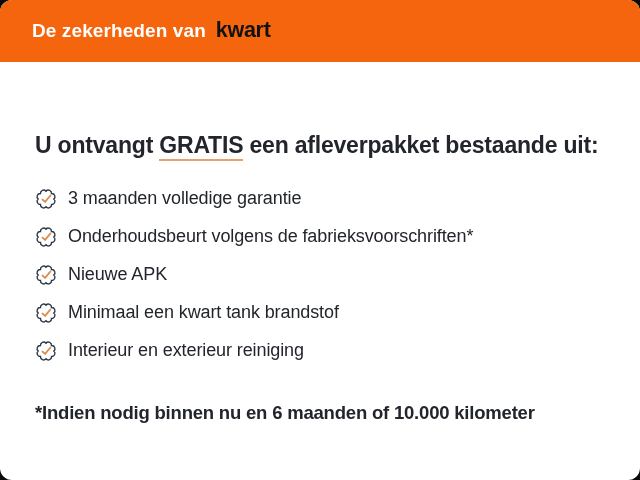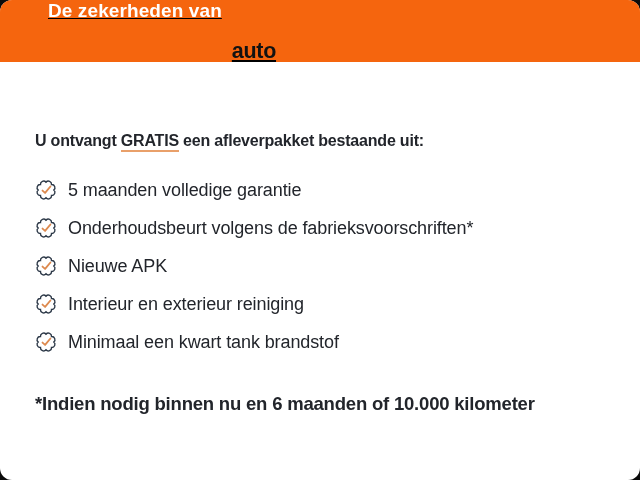--- a/index.html
+++ b/index.html
@@ -23,22 +23,22 @@
     width:640px;height:480px;
     background:var(--white);
     border-radius:12px;
     overflow:hidden;
   }
   
   .topbar{
     height:62px;
     background:var(--orange);
     display:flex;
-    padding-left:48px;
-    text-decoration:underline;
+    align-items:center;
+    padding-left:32px;
   }
   .topbar-text{
     color:var(--white);
     font-size:19px;
     font-weight:600;
     letter-spacing:.1px;
     margin-right:10px;
     white-space:pre;
   }
   .logo{
@@ -63,21 +63,21 @@
   .logo-betaalbaar{color:var(--white);}
   .logo-nl{color:var(--logo-black);}
   .car-icon{margin-left:7px;display:inline-block;}
   .car-icon svg{display:block;}
   .car-body{fill:none;stroke:var(--white);stroke-width:1.6;stroke-linecap:round;}
   .car-wheel{fill:none;stroke:var(--white);stroke-width:1.6;}
   
   main{padding:0 35px;}
   h1{
     margin:69px 0 0;
-    font-size:16px;
+    font-size:23px;
     font-weight:700;
     color:var(--text-dark);
     letter-spacing:-.2px;
     line-height:1.25;
   }
   .gratis{
     border-bottom:2px solid var(--underline-orange);
     padding-bottom:1px;
   }
   ul.benefits{
@@ -110,37 +110,37 @@
 </style>
 </head>
 <body>
 
 <div class="card">
 
   <header class="topbar">
     <span class="topbar-text">De zekerheden van</span>
     <span class="logo">
       <span class="logo-textwrap">
-        <span class="logo-auto">auto</span>
+        <span class="logo-auto">kwart</span>
       </span>
     </span>
   </header>
 
   <main>
     <h1><span>U ontvangt </span><span class="gratis">GRATIS</span><span> een afleverpakket bestaande uit:</span></h1>
 
     <ul class="benefits">
         <li class="benefit">
     <span class="badge">
       <svg viewBox="0 0 24 24" width="22" height="22" aria-hidden="true">
         <path class="seal" d="M20.5 12 A3.4 3.4 0 0 1 18.01 18.01 A3.4 3.4 0 0 1 12 20.5 A3.4 3.4 0 0 1 5.99 18.01 A3.4 3.4 0 0 1 3.5 12 A3.4 3.4 0 0 1 5.99 5.99 A3.4 3.4 0 0 1 12 3.5 A3.4 3.4 0 0 1 18.01 5.99 A3.4 3.4 0 0 1 20.5 12 Z"></path>
         <path class="check" d="M8.2 12.6 L11 15.2 L16.8 8.2"></path>
       </svg>
     </span>
-    <span class="benefit-label">5 maanden volledige garantie</span>
+    <span class="benefit-label">3 maanden volledige garantie</span>
   </li>
         <li class="benefit">
     <span class="badge">
       <svg viewBox="0 0 24 24" width="22" height="22" aria-hidden="true">
         <path class="seal" d="M20.5 12 A3.4 3.4 0 0 1 18.01 18.01 A3.4 3.4 0 0 1 12 20.5 A3.4 3.4 0 0 1 5.99 18.01 A3.4 3.4 0 0 1 3.5 12 A3.4 3.4 0 0 1 5.99 5.99 A3.4 3.4 0 0 1 12 3.5 A3.4 3.4 0 0 1 18.01 5.99 A3.4 3.4 0 0 1 20.5 12 Z"></path>
         <path class="check" d="M8.2 12.6 L11 15.2 L16.8 8.2"></path>
       </svg>
     </span>
     <span class="benefit-label">Onderhoudsbeurt volgens de fabrieksvoorschriften*</span>
   </li>
@@ -153,29 +153,29 @@
     </span>
     <span class="benefit-label">Nieuwe APK</span>
   </li>
         <li class="benefit">
     <span class="badge">
       <svg viewBox="0 0 24 24" width="22" height="22" aria-hidden="true">
         <path class="seal" d="M20.5 12 A3.4 3.4 0 0 1 18.01 18.01 A3.4 3.4 0 0 1 12 20.5 A3.4 3.4 0 0 1 5.99 18.01 A3.4 3.4 0 0 1 3.5 12 A3.4 3.4 0 0 1 5.99 5.99 A3.4 3.4 0 0 1 12 3.5 A3.4 3.4 0 0 1 18.01 5.99 A3.4 3.4 0 0 1 20.5 12 Z"></path>
         <path class="check" d="M8.2 12.6 L11 15.2 L16.8 8.2"></path>
       </svg>
     </span>
-    <span class="benefit-label">Interieur en exterieur reiniging</span>
+    <span class="benefit-label">Minimaal een kwart tank brandstof</span>
   </li>
         <li class="benefit">
     <span class="badge">
       <svg viewBox="0 0 24 24" width="22" height="22" aria-hidden="true">
         <path class="seal" d="M20.5 12 A3.4 3.4 0 0 1 18.01 18.01 A3.4 3.4 0 0 1 12 20.5 A3.4 3.4 0 0 1 5.99 18.01 A3.4 3.4 0 0 1 3.5 12 A3.4 3.4 0 0 1 5.99 5.99 A3.4 3.4 0 0 1 12 3.5 A3.4 3.4 0 0 1 18.01 5.99 A3.4 3.4 0 0 1 20.5 12 Z"></path>
         <path class="check" d="M8.2 12.6 L11 15.2 L16.8 8.2"></path>
       </svg>
     </span>
-    <span class="benefit-label">Minimaal een kwart tank brandstof</span>
+    <span class="benefit-label">Interieur en exterieur reiniging</span>
   </li>
       </ul>
 
     <p class="footnote">*Indien nodig binnen nu en 6 maanden of 10.000 kilometer</p>
   </main>
 
 </div>
 
 </body></html>

